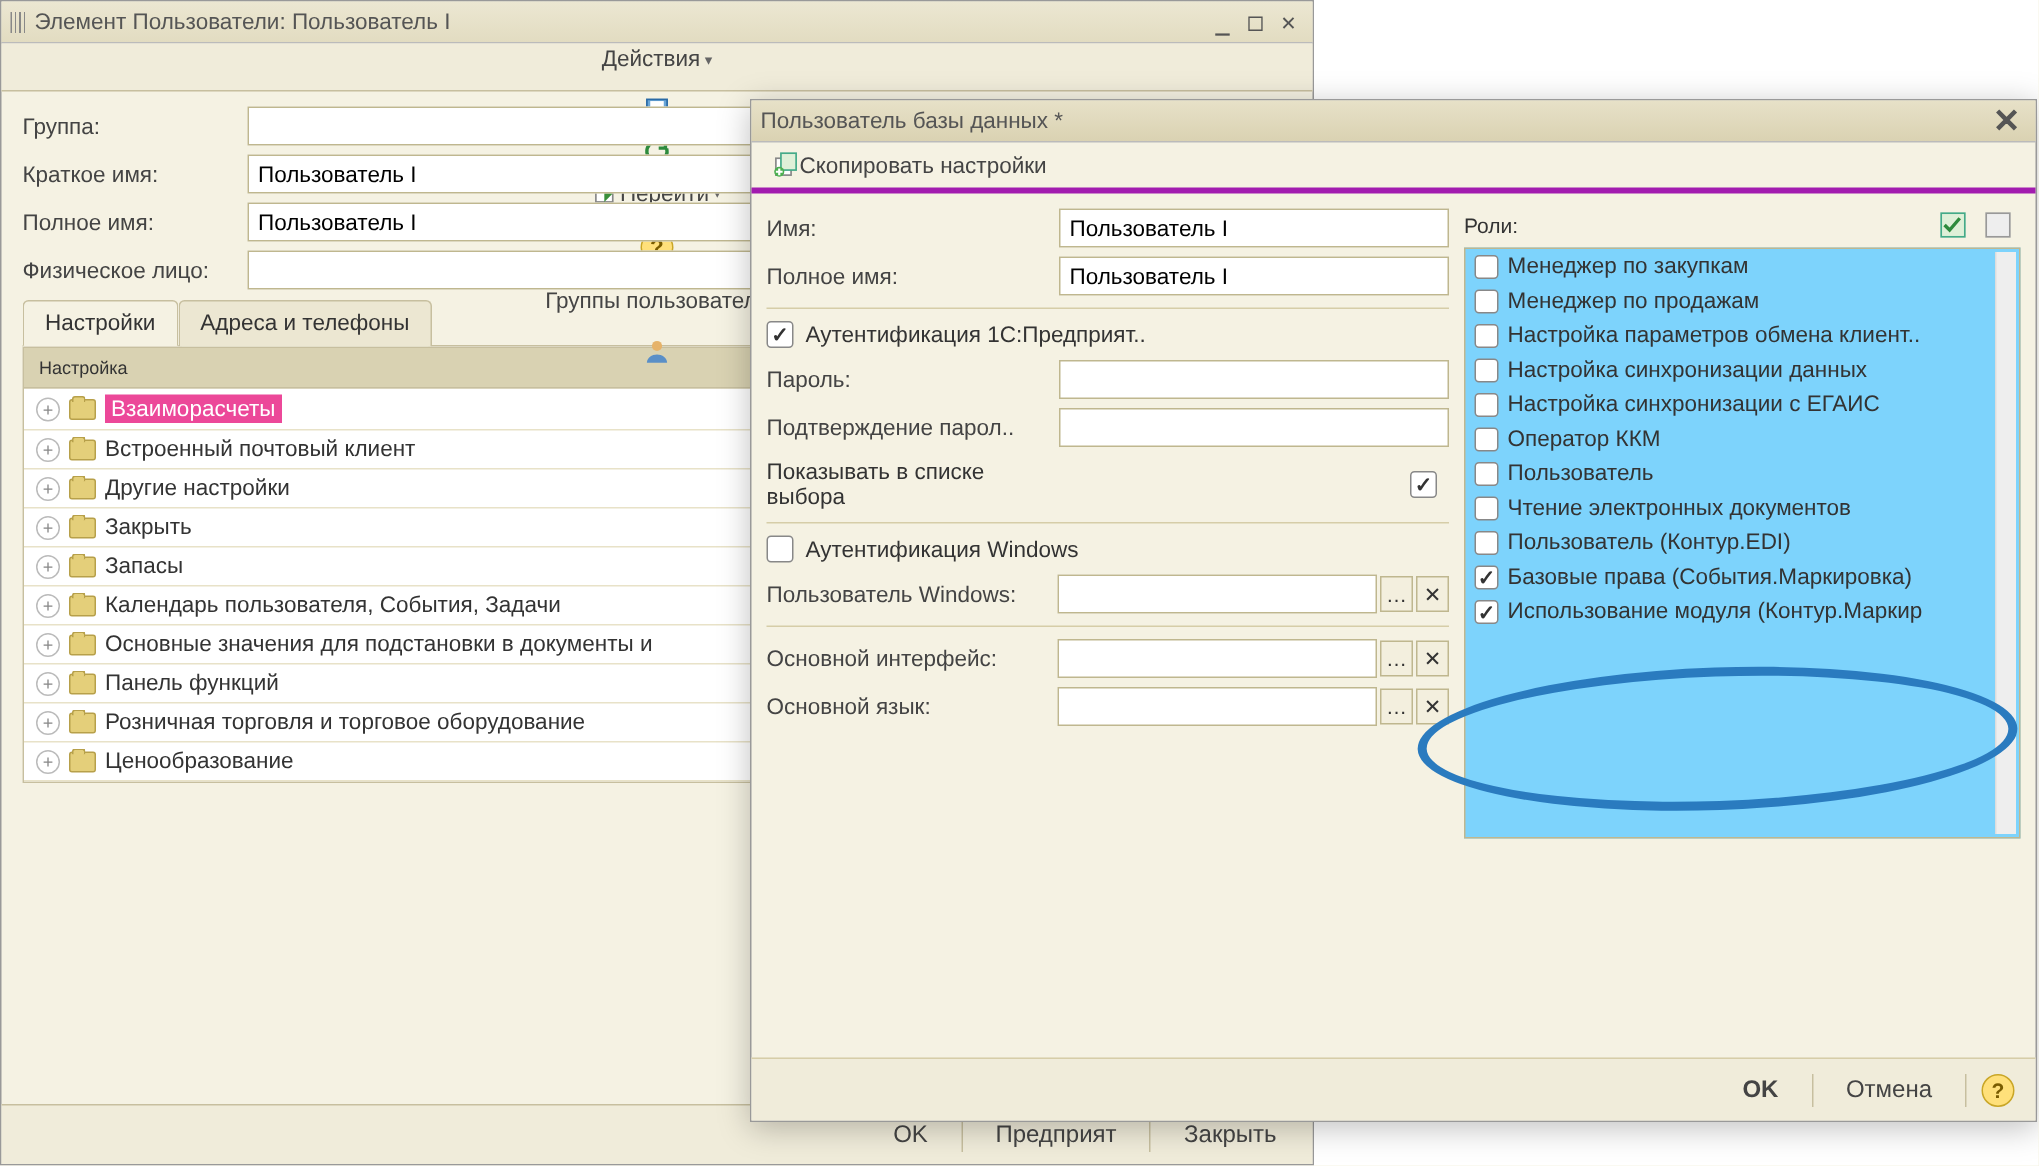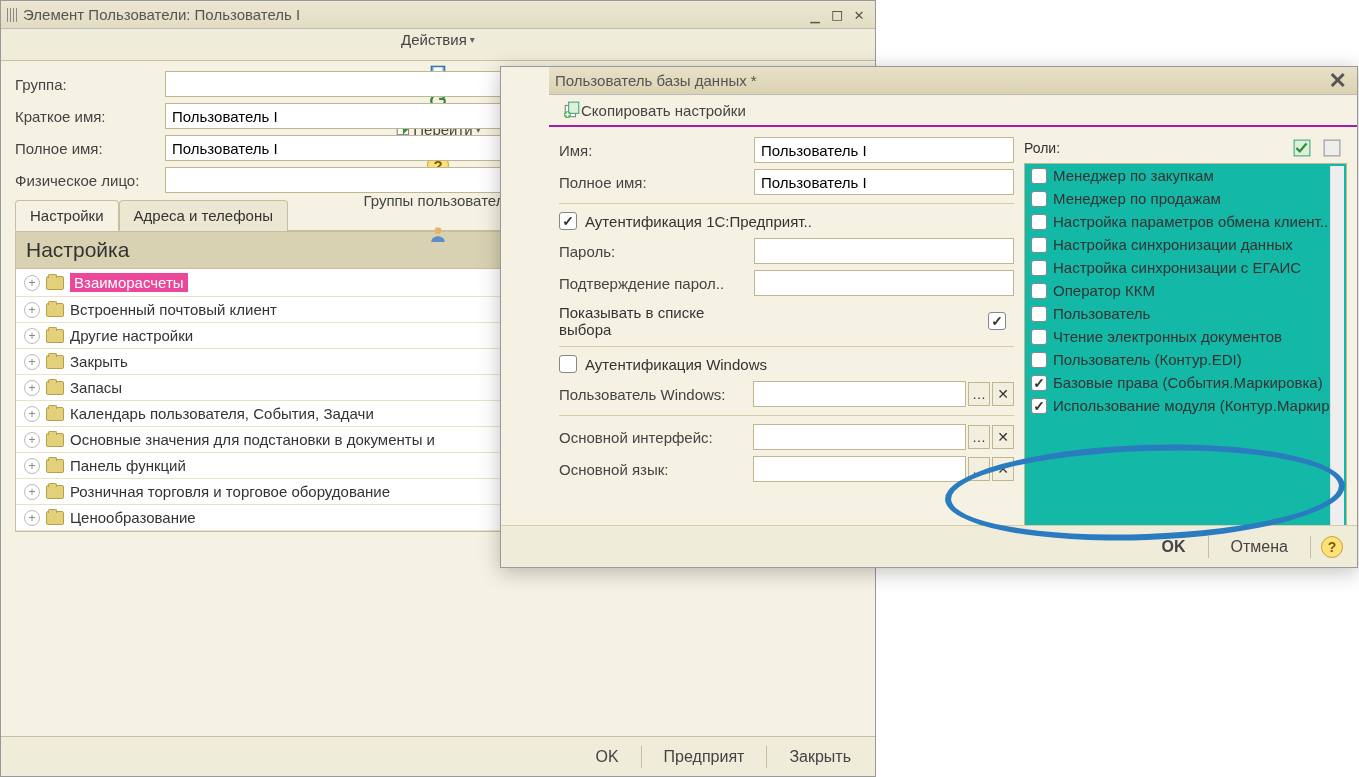--- a/index.html
+++ b/index.html
@@ -91,21 +91,21 @@
   }
   .tab.active { background: #f5f2e3; border-bottom: 1px solid #f5f2e3; }
   .settings-list {
     border: 1px solid #c7bf9f;
     margin-top: 0;
     background: #fff;
   }
   .settings-header {
     background: #d9d2b2;
     padding: 6px 10px;
-    font-size: 21px;
+    font-size: 12px;
     border-bottom: 1px solid #c7bf9f;
   }
   .tree-row {
     display: flex; align-items: center;
     padding: 4px 8px;
     border-bottom: 1px solid #e8e2c8;
     font-size: 15px;
     cursor: pointer;
     white-space: nowrap;
     overflow: hidden;
@@ -150,39 +150,38 @@
     border: none;
     background: transparent;
     font-size: 16px;
     color: #444;
     cursor: pointer;
   }
   .vsep { width: 1px; height: 22px; background: #c7bf9f; }
   
   #win-db {
     left: 500px; top: 66px;
-    width: 858px; height: 502px;
+    width: 858px; height: 682px;
     box-shadow: 0 4px 20px rgba(0,0,0,0.25);
     z-index: 10;
-    padding-left: 48px;
   }
   #win-db .titlebar {
     background: linear-gradient(#e7e1c8, #dad2b2);
     font-weight: 500;
   }
   #win-db .close2 {
     font-size: 22px; font-weight: bold;
     cursor: pointer;
     padding: 0 4px;
   }
   .db-toolbar {
     padding: 4px 8px;
     display: flex; align-items: flex-end;
     gap: 6px;
-    border-bottom: 2px solid #a21caf;
+    border-bottom: 4px solid #a21caf;
     font-size: 15px;
   }
   .db-body {
     display: flex;
     padding: 10px 10px 0 10px;
     gap: 10px;
     height: 430px;
   }
   .db-left {
     width: 455px;
@@ -220,21 +219,21 @@
     font-size: 14px; cursor: pointer;
   }
   .db-right { flex: 1; display: flex; flex-direction: column; }
   .db-right-head {
     display: flex; align-items: center; margin-bottom: 4px;
   }
   .db-right-head .spacer { flex: 1; }
   .roles-box {
     flex: 1;
     border: 1px solid #bfb78f;
-    background: #14b8a6;
+    background: #7dd3fc;
     overflow: hidden;
     position: relative;
   }
   .role-row {
     display: flex; align-items: center;
     padding: 3px 6px;
     font-size: 15px;
     white-space: nowrap; overflow: hidden; text-overflow: ellipsis;
   }
   .role-row .chk { margin-right: 6px; width: 16px; height: 16px; }

